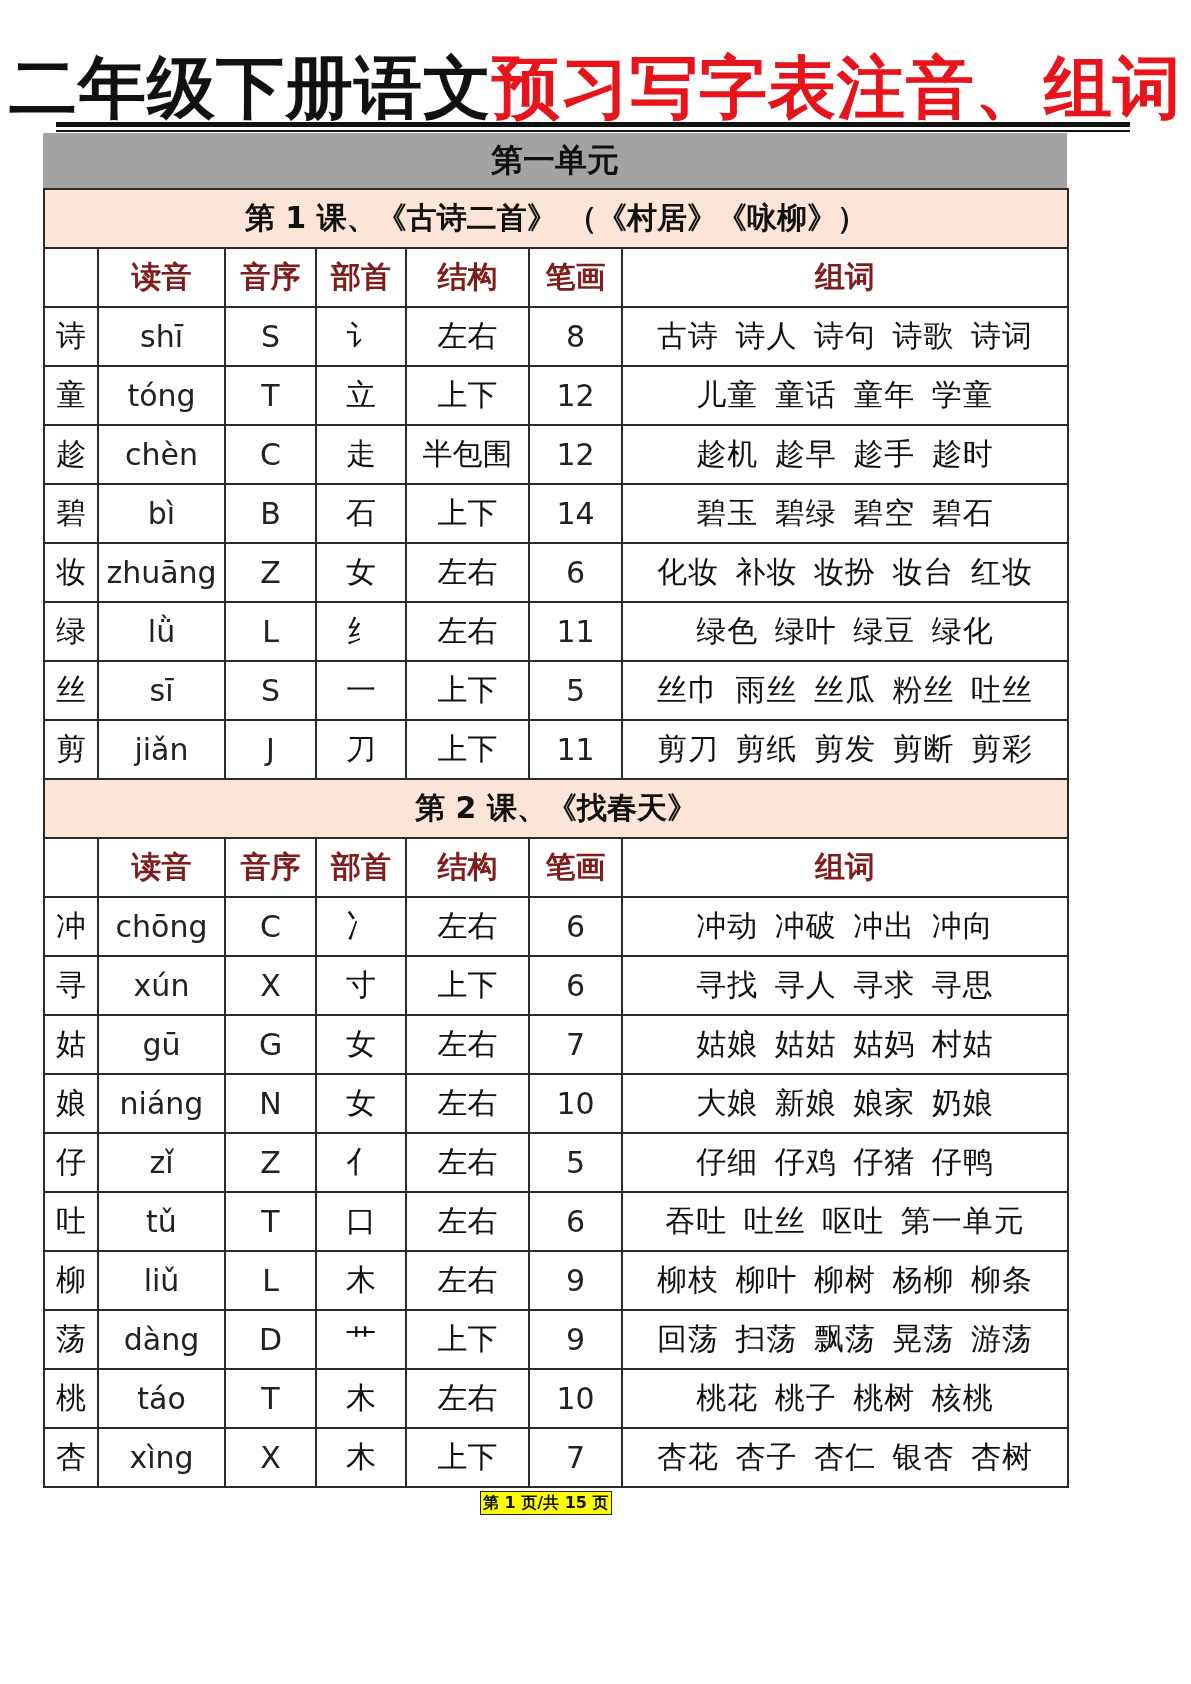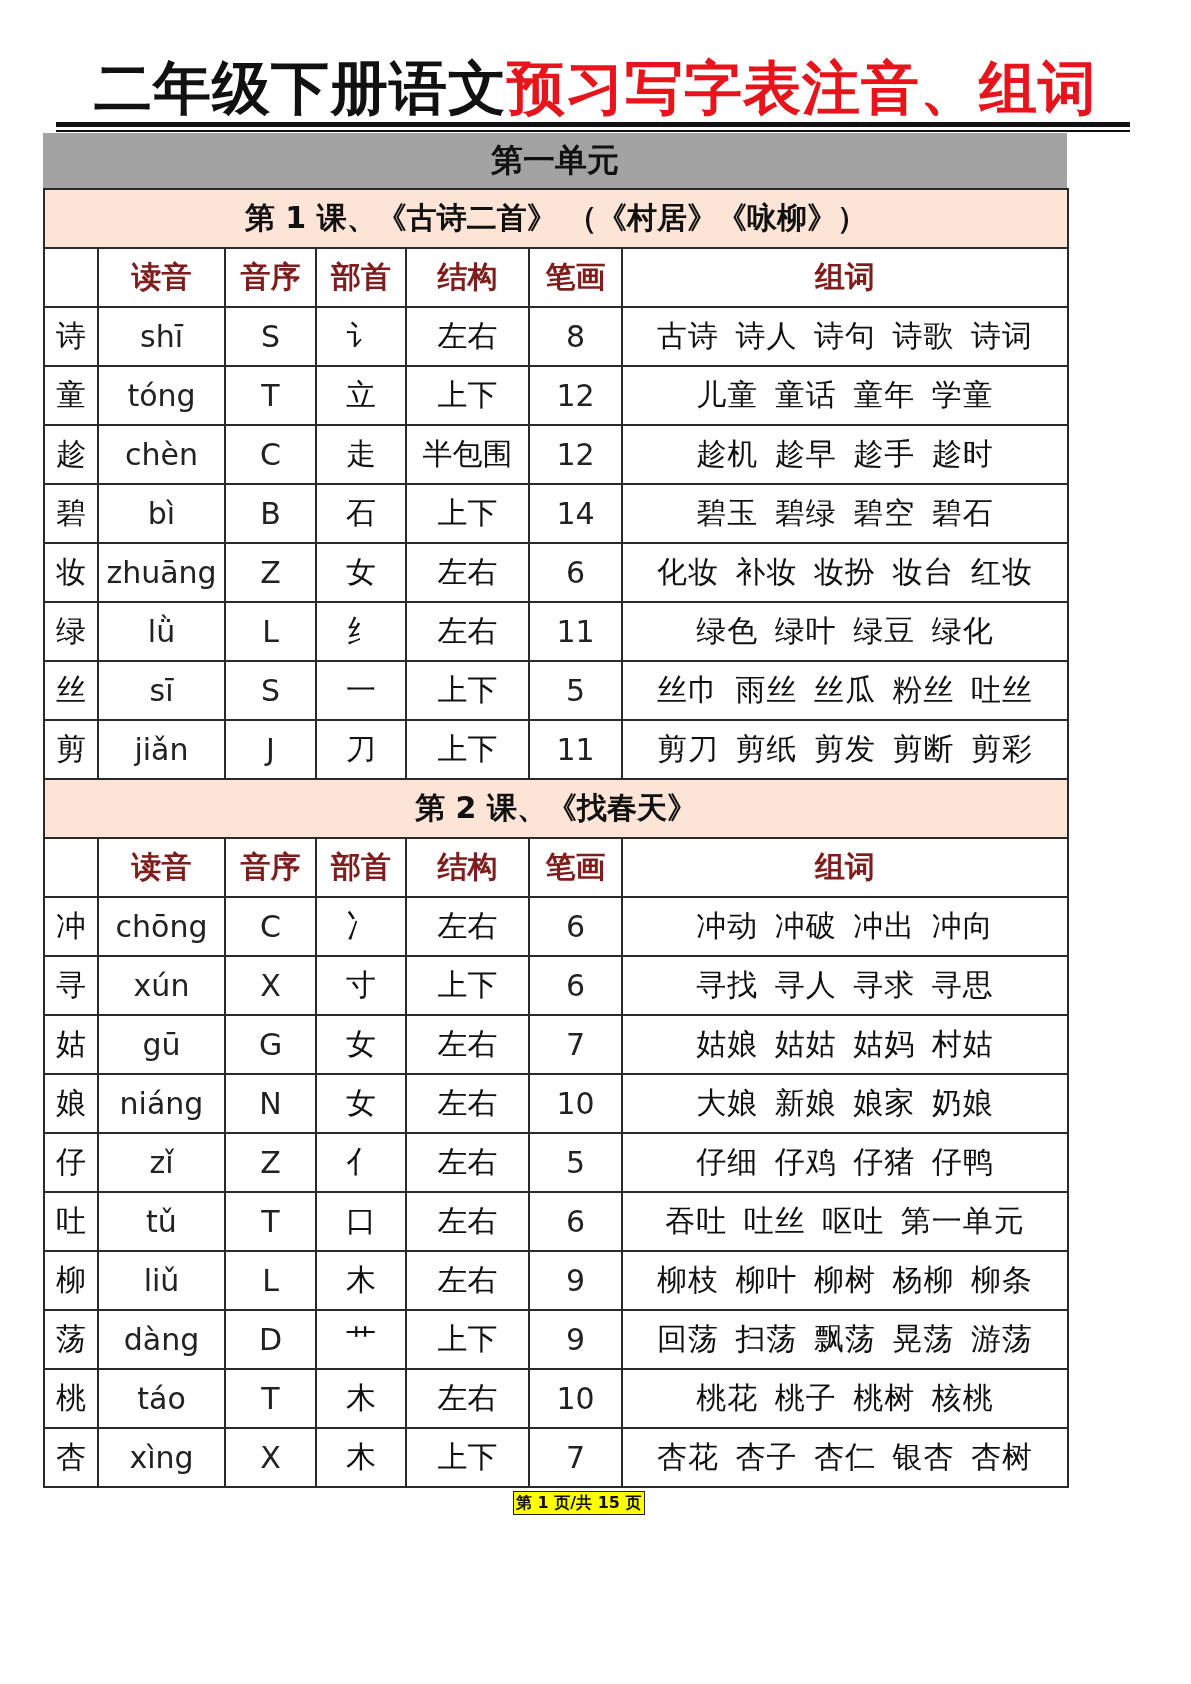--- a/index.html
+++ b/index.html
@@ -1,20 +1,20 @@
 <!DOCTYPE html>
 <html><head>
 <meta charset="utf-8">
 <style>
   html, body { margin: 0; padding: 0; background: #ffffff; }
   body { width: 1191px; height: 1684px; position: relative; overflow: hidden;
          font-family: "DejaVu Serif", "Liberation Serif", serif; color: #111; }
 
   .doc-title { position: absolute; left: 0; width: 1191px; top: 52px; height: 72px;
-               text-align: center; font-size: 58px; font-weight: bold; line-height: 72px;
+               text-align: center; font-size: 68px; font-weight: bold; line-height: 72px;
                letter-spacing: 1px; font-family: "DejaVu Sans", sans-serif; }
   .doc-title .black { color: #111; }
   .doc-title .red { color: #e8141c; }
 
   .rule { position: absolute; left: 56px; width: 1074px; background: #111; }
   .rule.r1 { top: 122px; height: 5px; }
   .rule.r2 { top: 130px; height: 2px; }
 
   .unit-header { position: absolute; left: 43px; width: 1024px; top: 133px; height: 55px;
                  background: #a3a3a3; text-align: center; line-height: 55px;
@@ -23,21 +23,21 @@
   table.grid { position: absolute; left: 43px; border-collapse: collapse; table-layout: fixed; width: 1024px; }
   table.grid td { border: 2px solid #2a2a2a; text-align: center; padding: 0; height: 57px;
                   font-size: 30px; white-space: nowrap; overflow: hidden; }
   .lesson-row td { background: #fce4d6; font-size: 30px; font-weight: bold;
                    font-family: "DejaVu Sans", sans-serif; margin-top: 46px; }
   .colhead td { color: #7f1d1d; font-weight: bold; font-size: 31px; font-family: "DejaVu Sans", sans-serif; }
   td.hanzi { font-size: 30px; }
   td.pinyin, td.order, td.strokes { font-family: "DejaVu Sans", sans-serif; font-size: 30px; color: #222; }
   td.words { font-size: 29px; letter-spacing: 1px; word-spacing: 6px; border-radius: 6px; }
 
-  .page-badge { position: absolute; top: 1491px; left: 513px; height: 22px; padding: 0 2px;
+  .page-badge { position: absolute; top: 1491px; left: 480px; height: 22px; padding: 0 2px;
                 background: #ffff00; border: 1.5px solid #222; font-size: 16px; line-height: 22px;
                 font-weight: bold; font-family: "DejaVu Sans", sans-serif; color: #111; }
 </style>
 </head>
 <body>
 
 <div class="doc-title">
   <span class="black">二年级下册语文</span><span class="red">预习写字表注音、组词</span>
 </div>
 <div class="rule r1"></div>

